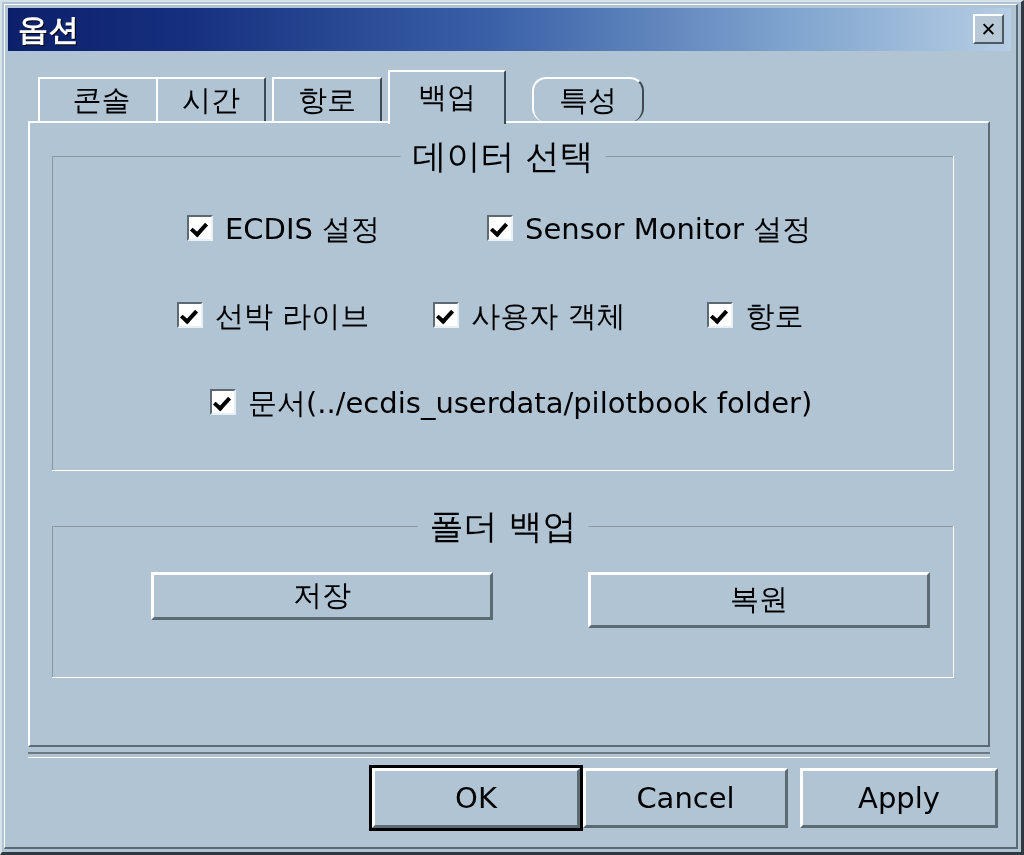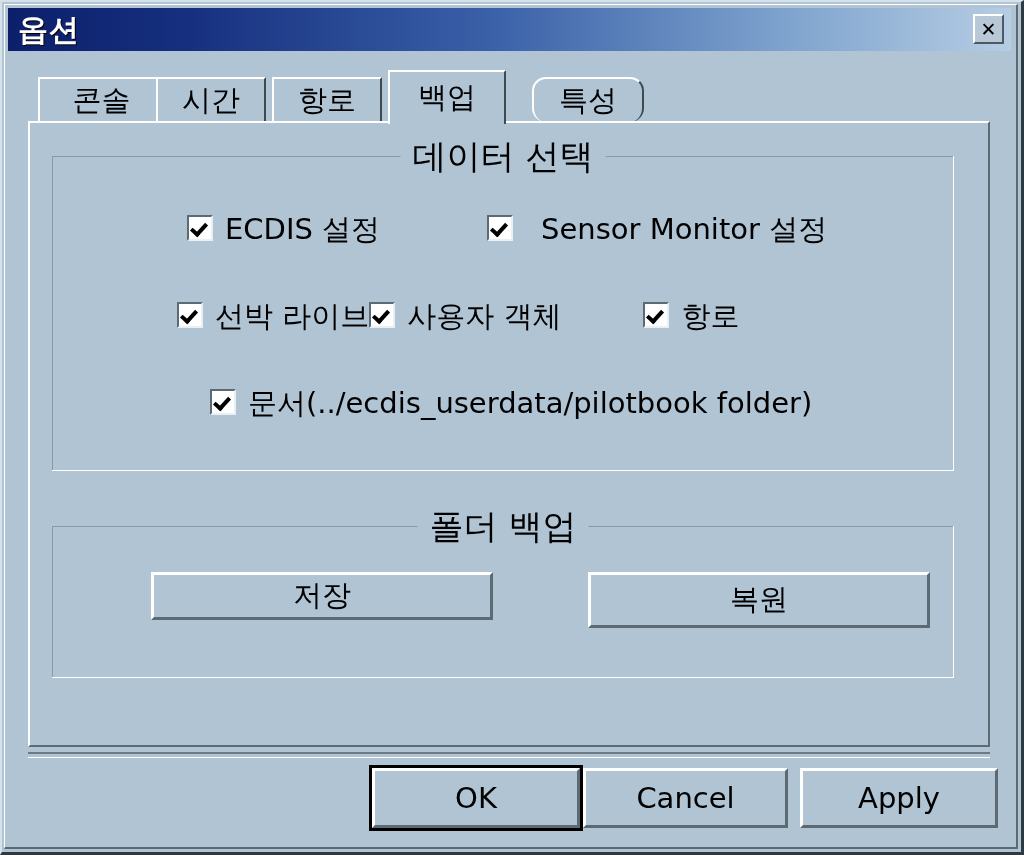--- a/index.html
+++ b/index.html
@@ -217,32 +217,32 @@
 
     <div class="groupbox" style="left:22px; top:33px; width:902px; height:315px;">
       <div class="gb-frame"></div>
       <span class="gb-title">데이터 선택</span>
 
       <div class="cbrow" style="left:134px; top:58px;">
         <div class="cbitem">
           <span class="cbox checked"></span>
           <span class="cblabel">ECDIS 설정</span>
         </div>
-        <div class="cbitem" style="margin-left:107px;gap:16px;">
+        <div class="cbitem" style="margin-left:107px;">
           <span class="cbox checked"></span>
           <span class="cblabel">Sensor Monitor 설정</span>
         </div>
       </div>
 
       <div class="cbrow" style="left:124px; top:145px;">
         <div class="cbitem">
           <span class="cbox checked"></span>
           <span class="cblabel">선박 라이브</span>
         </div>
-        <div class="cbitem" style="">
+        <div class="cbitem" style="margin-left:64px;">
           <span class="cbox checked"></span>
           <span class="cblabel">사용자 객체</span>
         </div>
         <div class="cbitem" style="margin-left:82px;">
           <span class="cbox checked"></span>
           <span class="cblabel">항로</span>
         </div>
       </div>
 
       <div class="cbrow" style="left:157px; top:232px;">

